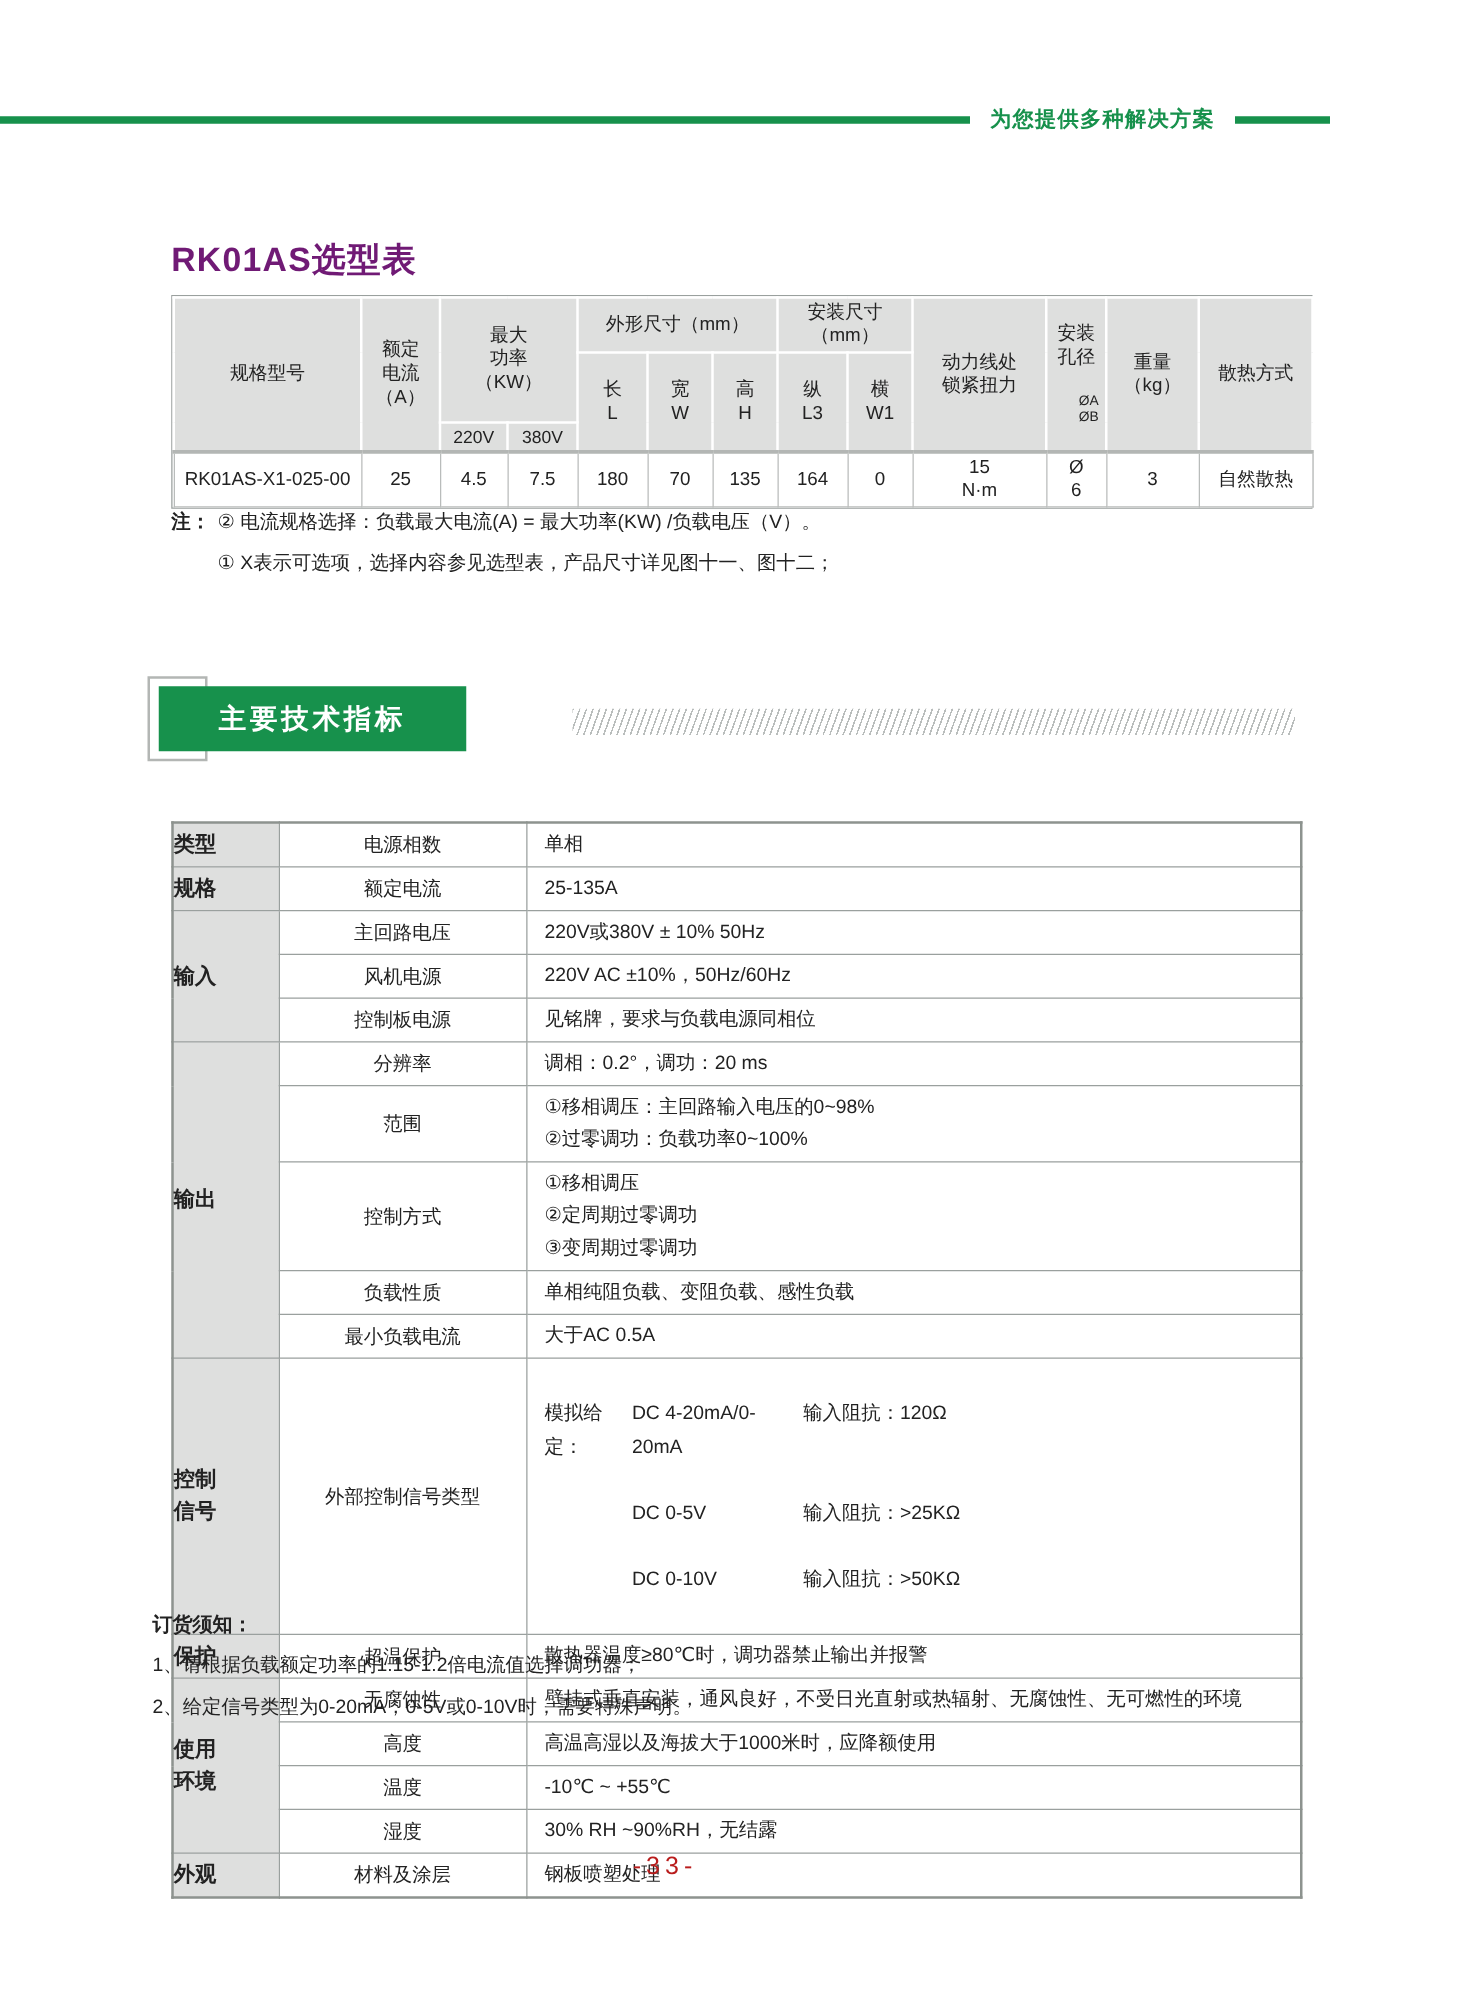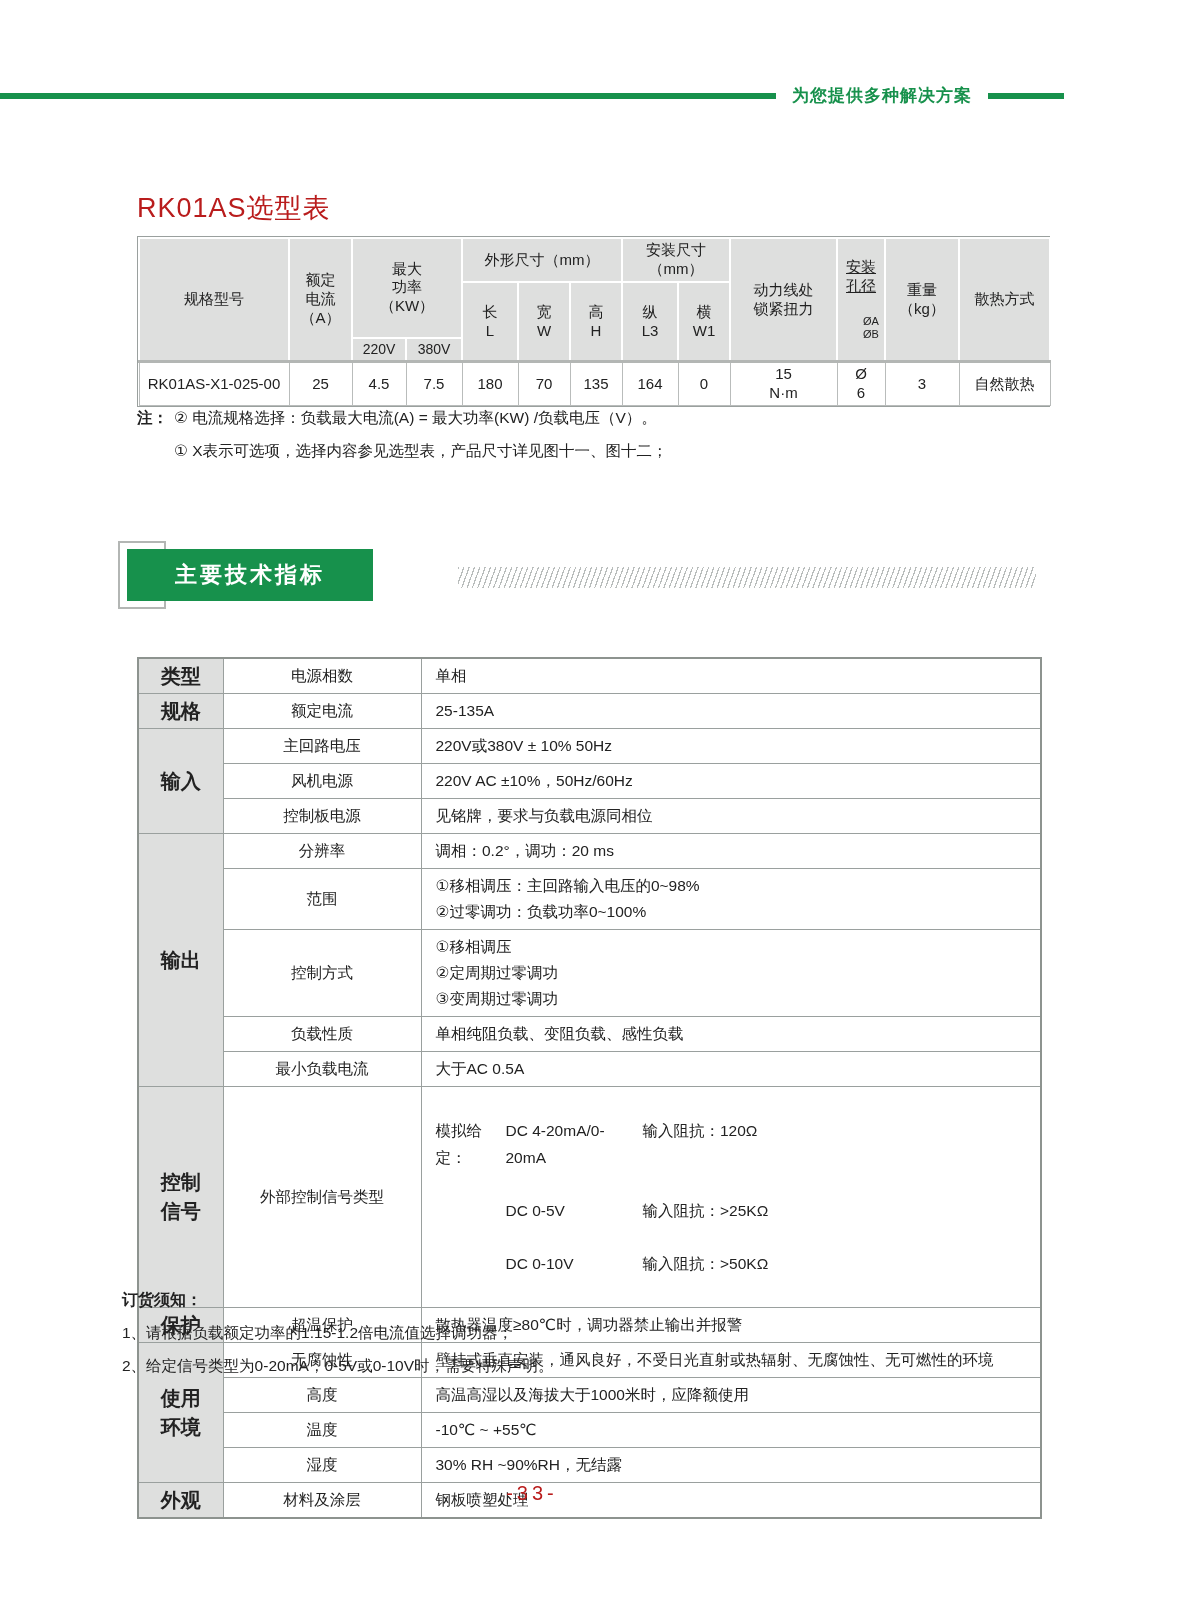--- a/index.html
+++ b/index.html
@@ -7,45 +7,45 @@
     position:relative;width:1064px;height:1600px;background:#ffffff;
     font-family:"Liberation Sans","DejaVu Sans",sans-serif;color:#2e2e2e;overflow:hidden;
   }
   
   .top-rule{position:absolute;top:84px;left:0;width:1180px;display:flex;align-items:center;}
   .rule-line{height:6px;background:#17914c;}
   .rule-left{flex:1;}
   .rule-right{width:192px;}
   .slogan{color:#17914c;font-weight:bold;font-size:17px;margin:0 16px;letter-spacing:1px;white-space:nowrap;}
   
-  .doc-title{position:absolute;left:137px;top:190px;font-size:27px;font-weight:normal;color:#b91c1c;letter-spacing:1px;}
+  .doc-title{position:absolute;left:137px;top:190px;font-size:27px;font-weight:bold;color:#701a75;letter-spacing:1px;}
   
   .sel-wrap{position:absolute;left:137px;top:236px;width:911px;border:1px solid #9aa09e;background:#fff;}
   table{border-collapse:collapse;table-layout:fixed;}
   .sel-table{width:911px;}
   .sel-table td{text-align:center;vertical-align:middle;font-size:15px;color:#222;white-space:pre-line;line-height:1.25;padding:0;}
   .sel-table tr.h td{background:#dedfde;border:2px solid #ffffff;}
   .sel-table tr.d td{background:#ffffff;border:1px solid #b9bcbb;border-top:3px solid #b3b6b4;}
   .sel-table .sub-v{font-size:14px;}
   .hole-sub{font-size:11px;line-height:1.2;display:block;margin-top:1px;padding-left:20px;}
-  .hole-main{display:block;line-height:1.25;text-decoration:underline;}
+  .hole-main{display:block;line-height:1.25;}
   
   .notes{position:absolute;left:137px;top:402px;display:flex;font-size:15.5px;color:#222;line-height:32.5px;}
   .notes-label{font-weight:bold;margin-right:6px;}
   
   .banner-bracket{position:absolute;left:118px;top:541px;width:44px;height:64px;border:2px solid #b3b6b4;}
   .banner-green{position:absolute;left:127px;top:549px;width:246px;height:52px;background:#17914c;color:#ffffff;
     font-size:22px;font-weight:bold;letter-spacing:3px;display:flex;align-items:center;justify-content:center;}
   .banner-hatch{position:absolute;left:458px;top:567px;width:578px;height:21px;
     background:repeating-linear-gradient(110deg,#b9bdbc 0 1.2px,transparent 1.2px 5px);}
   
   .spec-wrap{position:absolute;left:137px;top:657px;width:903px;}
   .spec-table{width:903px;border:2px solid #8d938f;}
   .spec-table td{border:1px solid #9aa09e;vertical-align:middle;padding:0;}
-  .spec-table .g{background:#dedfde;font-weight:bold;text-align:center;font-size:20px;color:#222;white-space:pre-line;line-height:1.45;}
+  .spec-table .g{background:#dedfde;font-weight:bold;font-size:17px;color:#222;white-space:pre-line;line-height:1.45;}
   .spec-table .l{text-align:center;font-size:15.5px;color:#222;}
   .spec-table .v{text-align:left;font-size:15.5px;color:#222;padding:4px 10px 4px 14px;white-space:pre-line;line-height:26px;}
   .sig-line{display:flex;line-height:27px;}
   .sig-prefix{display:inline-block;width:70px;flex:none;}
   .sig-dc{display:inline-block;width:137px;flex:none;}
   
   .order{position:absolute;left:122px;top:1290px;font-size:15.5px;color:#222;}
   .order-title{font-weight:bold;font-size:16px;margin-bottom:6px;}
   .order-item{line-height:32.5px;}
   

